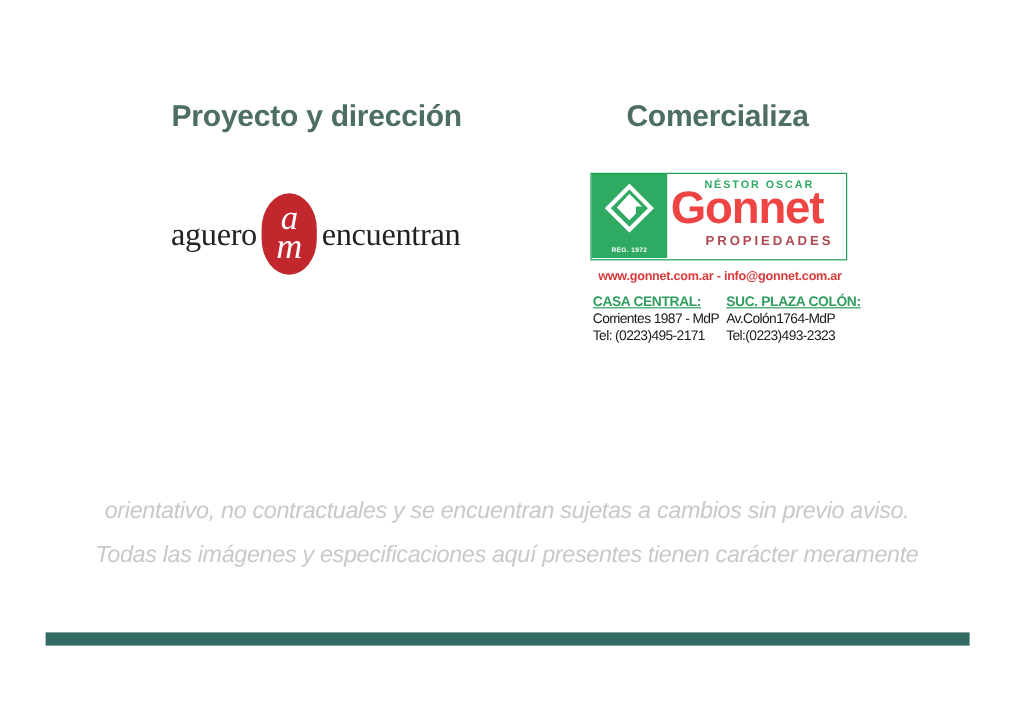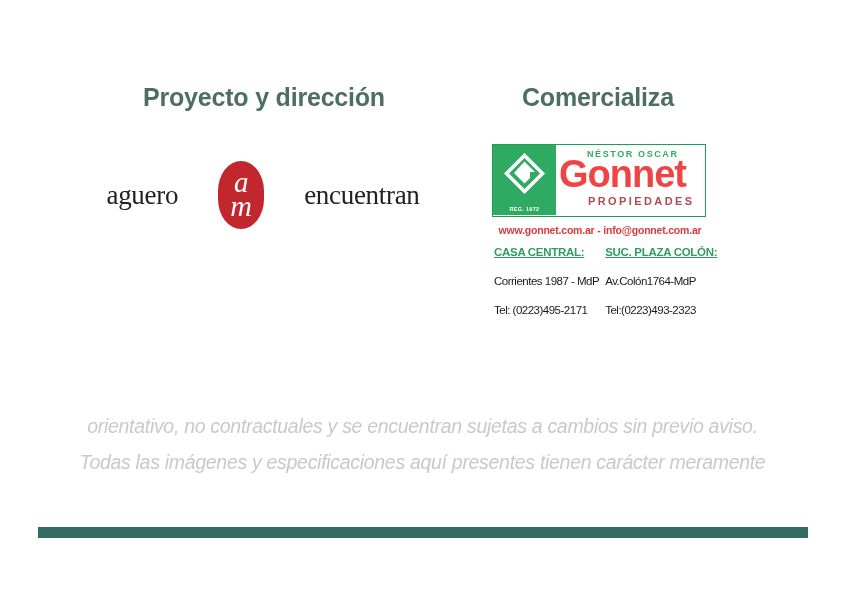--- a/index.html
+++ b/index.html
@@ -36,21 +36,20 @@
     top: 160px;
     width: 270px;
     height: 125px;
   }
   .am-logo-row {
     position: relative;
     height: 70px;
     display: flex;
     align-items: center;
     justify-content: center;
-    gap: 36px;
   }
   .am-word {
     font-family: "Liberation Serif", serif;
     font-size: 27px;
     color: #222222;
     letter-spacing: -0.3px;
     line-height: 1;
   }
   .am-word.left  { margin-right: 4px; }
   .am-word.right { margin-left: 4px; }
@@ -209,21 +208,21 @@
     text-decoration: underline;
     letter-spacing: -0.3px;
     white-space: nowrap;
   }
   .branch-line {
     font-family: "Liberation Sans", sans-serif;
     font-size: 11.5px;
     color: #1a1a1a;
     letter-spacing: -0.5px;
     white-space: nowrap;
-    margin-top: 17px;
+    margin-top: 2px;
   }
 
   
   #disclaimer {
     position: absolute;
     left: 60px;
     top: 408px;
     width: 725px;
     text-align: center;
     font-family: "Liberation Sans", sans-serif;

